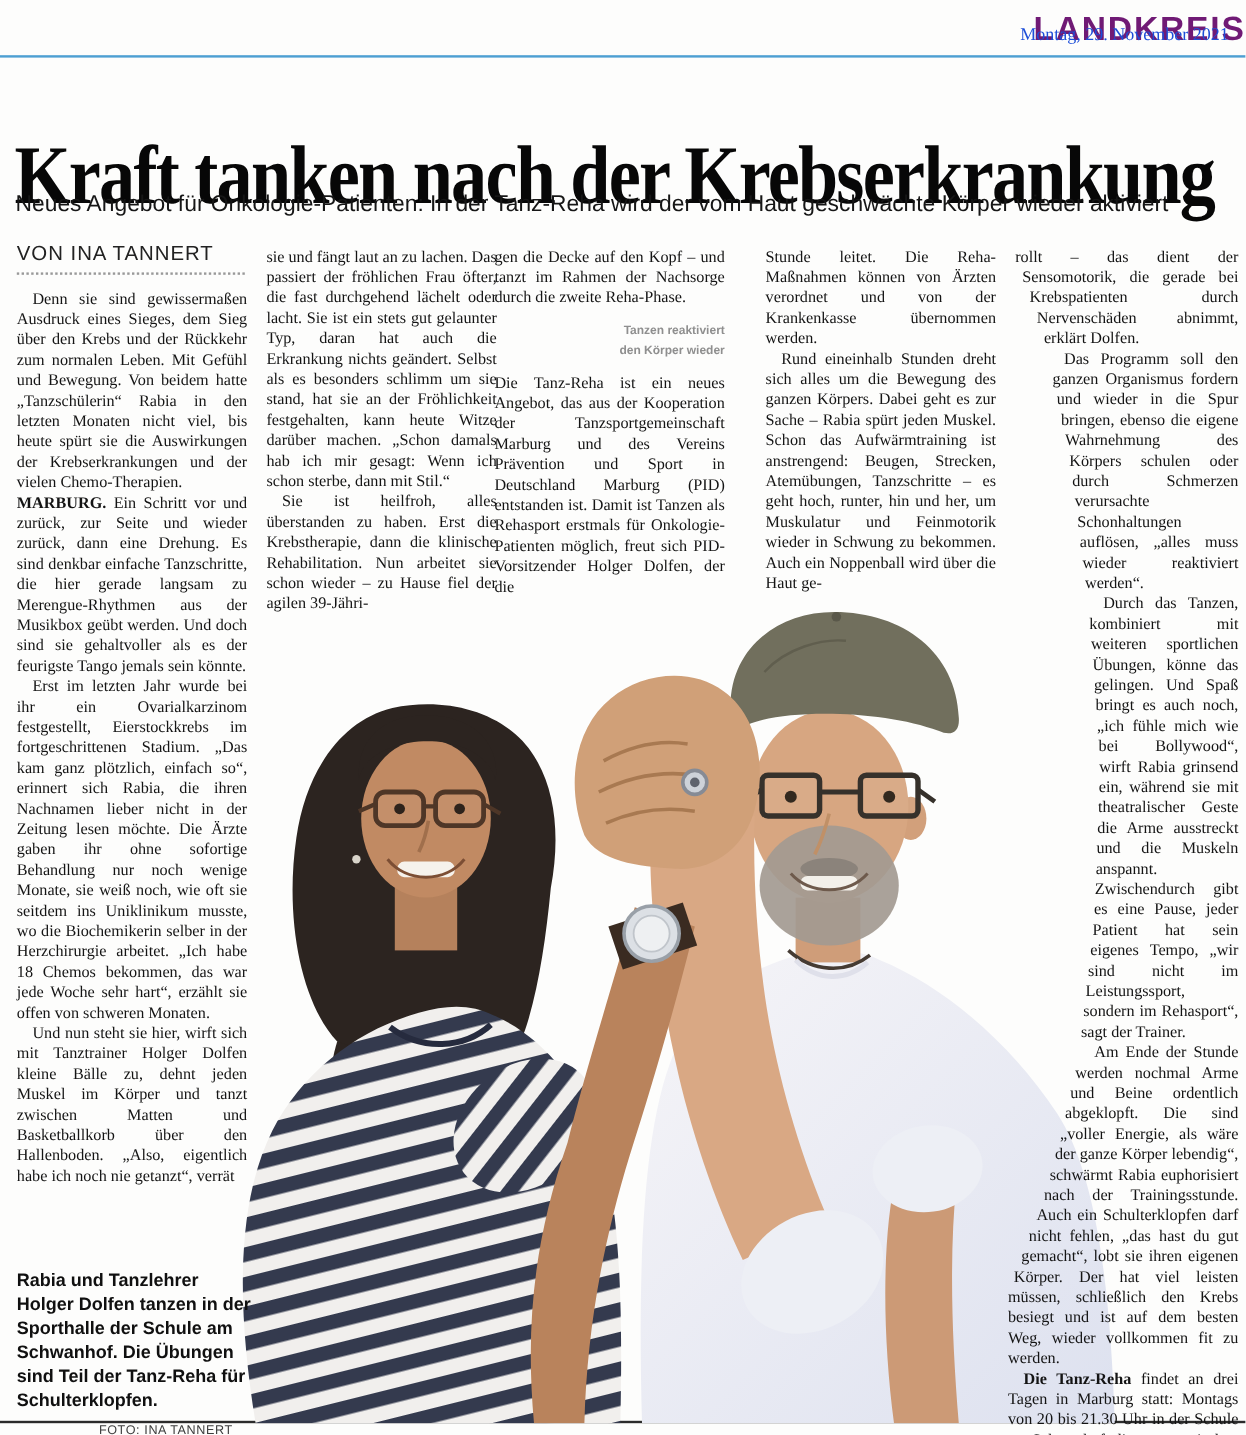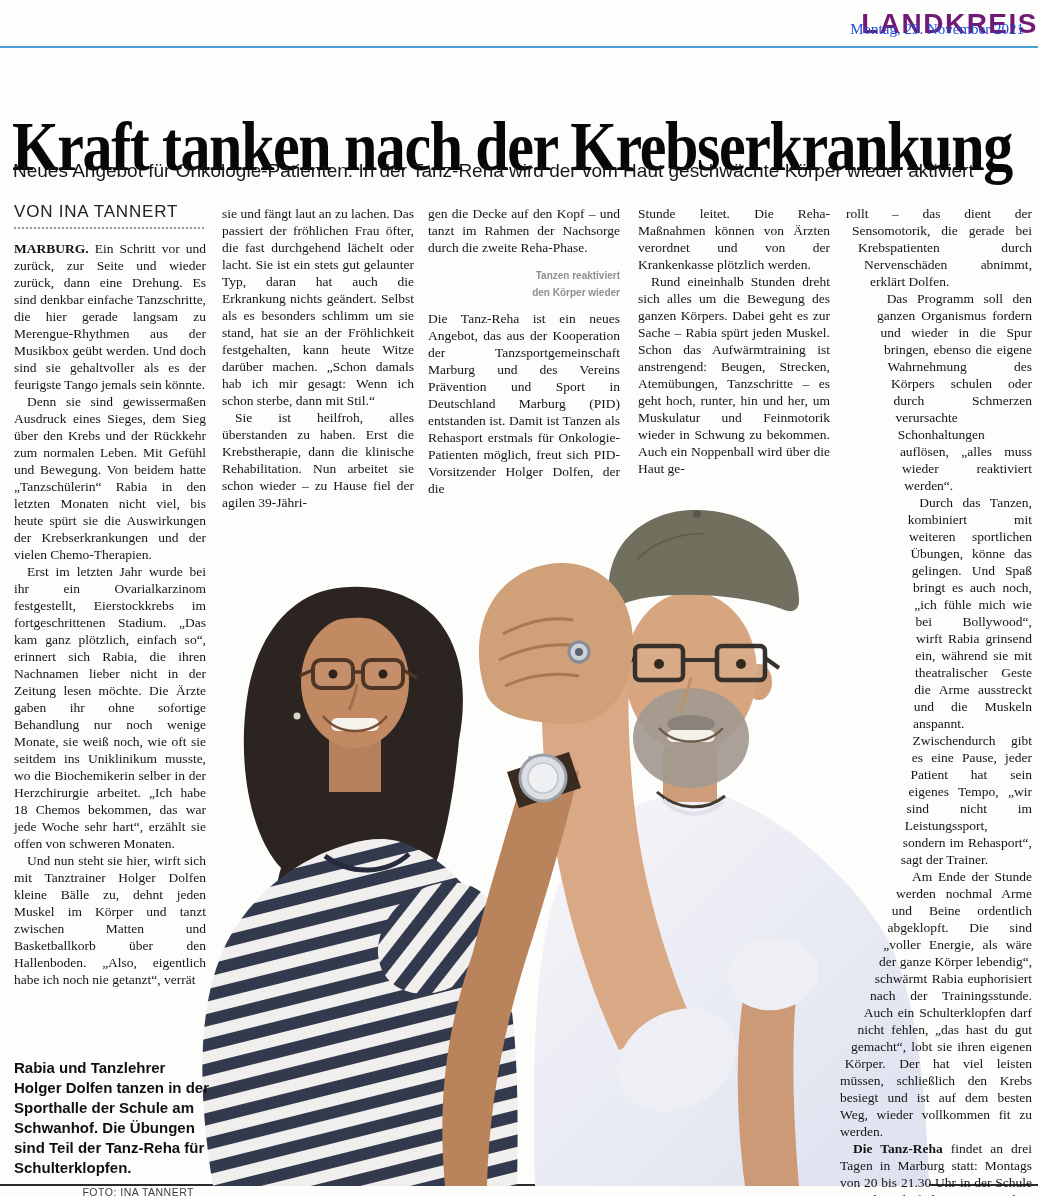--- a/index.html
+++ b/index.html
@@ -16,21 +16,21 @@
        letter-spacing:-1.5px;color:#070707;transform:scale(0.97,1.12);transform-origin:left top;}
   .subheadline{position:absolute;top:160px;left:13px;width:1020px;
        font-family:"Liberation Sans",sans-serif;font-size:19px;color:#161616;}
   .byline{position:absolute;top:202px;left:14px;width:190px;
        font-family:"Liberation Sans",sans-serif;font-size:17px;letter-spacing:.8px;color:#222;
        border-bottom:2px dotted #999;padding-bottom:5px;}
   .col{position:absolute;width:192px;font-size:13.5px;line-height:17px;
        text-align:justify;color:#141414;z-index:2;}
   #col1{left:14px;top:240px;}
   #col2{left:222px;top:205px;}
-  #col3{left:428px;top:205px;}
+  #col3{left:412px;top:205px;}
   #col4{left:638px;top:205px;}
   #col5{left:840px;top:205px;}
   .para{margin:0;}
   .ind{text-indent:13px;}
   .lead{font-weight:bold;}
   .crosshead{font-family:"Liberation Sans",sans-serif;font-weight:bold;font-size:10px;
        line-height:17px;color:#8f8f8f;white-space:pre-line;margin:11px 0 9px;text-align:right;}
   .bulge{float:left;width:76px;height:300px;margin-top:563px;
        shape-outside:polygon(0 0,40% 10%,68% 22%,88% 36%,100% 50%,94% 64%,76% 78%,42% 90%,0 100%);}
   .photo-caption{position:absolute;left:14px;top:1058px;width:202px;z-index:3;
@@ -125,40 +125,40 @@
     <circle cx="394" cy="152" r="4" fill="#5e636d"></circle>
   </g>
   <g>
     <path d="M322 272 L 384 252 L 396 288 L 334 308 Z" fill="#3a2b21"></path>
     <circle cx="358" cy="278" r="23" fill="#dce0e5" stroke="#99a0a8" stroke-width="3"></circle>
     <circle cx="358" cy="278" r="15" fill="#eef0f2" stroke="#c0c5cb" stroke-width="1.5"></circle>
   </g>
 </svg>
 
 <div class="col" id="col1">
+  <p class="para ind">Denn sie sind gewissermaßen Ausdruck eines Sieges, dem Sieg über den Krebs und der Rückkehr zum normalen Leben. Mit Gefühl und Bewegung. Von beidem hatte „Tanzschülerin“ Rabia in den letzten Monaten nicht viel, bis heute spürt sie die Auswirkungen der Krebserkrankungen und der vielen Chemo-Therapien.</p>
   <p class="para"><span class="lead">MARBURG.</span><span> Ein Schritt vor und zurück, zur Seite und wieder zurück, dann eine Drehung. Es sind denkbar einfache Tanzschritte, die hier gerade langsam zu Merengue-Rhythmen aus der Musikbox geübt werden. Und doch sind sie gehaltvoller als es der feurigste Tango jemals sein könnte.</span></p>
-  <p class="para ind">Denn sie sind gewissermaßen Ausdruck eines Sieges, dem Sieg über den Krebs und der Rückkehr zum normalen Leben. Mit Gefühl und Bewegung. Von beidem hatte „Tanzschülerin“ Rabia in den letzten Monaten nicht viel, bis heute spürt sie die Auswirkungen der Krebserkrankungen und der vielen Chemo-Therapien.</p>
   <p class="para ind">Erst im letzten Jahr wurde bei ihr ein Ovarialkarzinom festgestellt, Eierstockkrebs im fortgeschrittenen Stadium. „Das kam ganz plötzlich, einfach so“, erinnert sich Rabia, die ihren Nachnamen lieber nicht in der Zeitung lesen möchte. Die Ärzte gaben ihr ohne sofortige Behandlung nur noch wenige Monate, sie weiß noch, wie oft sie seitdem ins Uniklinikum musste, wo die Biochemikerin selber in der Herzchirurgie arbeitet. „Ich habe 18 Chemos bekommen, das war jede Woche sehr hart“, erzählt sie offen von schweren Monaten.</p>
   <p class="para ind">Und nun steht sie hier, wirft sich mit Tanztrainer Holger Dolfen kleine Bälle zu, dehnt jeden Muskel im Körper und tanzt zwischen Matten und Basketballkorb über den Hallenboden. „Also, eigentlich habe ich noch nie getanzt“, verrät</p>
 </div>
 
 <div class="col" id="col2">
   <p class="para">sie und fängt laut an zu lachen. Das passiert der fröhlichen Frau öfter, die fast durchgehend lächelt oder lacht. Sie ist ein stets gut gelaunter Typ, daran hat auch die Erkrankung nichts geändert. Selbst als es besonders schlimm um sie stand, hat sie an der Fröhlichkeit festgehalten, kann heute Witze darüber machen. „Schon damals hab ich mir gesagt: Wenn ich schon sterbe, dann mit Stil.“</p>
   <p class="para ind">Sie ist heilfroh, alles überstanden zu haben. Erst die Krebstherapie, dann die klinische Rehabilitation. Nun arbeitet sie schon wieder – zu Hause fiel der agilen 39-Jähri-</p>
 </div>
 
 <div class="col" id="col3">
   <p class="para">gen die Decke auf den Kopf – und tanzt im Rahmen der Nachsorge durch die zweite Reha-Phase.</p>
   <div class="crosshead">Tanzen reaktiviert
 den Körper wieder</div>
   <p class="para">Die Tanz-Reha ist ein neues Angebot, das aus der Kooperation der Tanzsportgemeinschaft Marburg und des Vereins Prävention und Sport in Deutschland Marburg (PID) entstanden ist. Damit ist Tanzen als Rehasport erstmals für Onkologie-Patienten möglich, freut sich PID-Vorsitzender Holger Dolfen, der die</p>
 </div>
 
 <div class="col" id="col4">
-  <p class="para">Stunde leitet. Die Reha-Maßnahmen können von Ärzten verordnet und von der Krankenkasse plötzlich werden.</p>
+  <p class="para">Stunde leitet. Die Reha-Maßnahmen können von Ärzten verordnet und von der Krankenkasse übernommen werden.</p>
   <p class="para ind">Rund eineinhalb Stunden dreht sich alles um die Bewegung des ganzen Körpers. Dabei geht es zur Sache – Rabia spürt jeden Muskel. Schon das Aufwärmtraining ist anstrengend: Beugen, Strecken, Atemübungen, Tanzschritte – es geht hoch, runter, hin und her, um Muskulatur und Feinmotorik wieder in Schwung zu bekommen. Auch ein Noppenball wird über die Haut ge-</p>
 </div>
 
 <div class="col" id="col5">
   <div class="bulge"></div>
   <p class="para">rollt – das dient der Sensomotorik, die gerade bei Krebspatienten durch Nervenschäden abnimmt, erklärt Dolfen.</p>
   <p class="para ind">Das Programm soll den ganzen Organismus fordern und wieder in die Spur bringen, ebenso die eigene Wahrnehmung des Körpers schulen oder durch Schmerzen verursachte Schonhaltungen auflösen, „alles muss wieder reaktiviert werden“.</p>
   <p class="para ind">Durch das Tanzen, kombiniert mit weiteren sportlichen Übungen, könne das gelingen. Und Spaß bringt es auch noch, „ich fühle mich wie bei Bollywood“, wirft Rabia grinsend ein, während sie mit theatralischer Geste die Arme ausstreckt und die Muskeln anspannt. Zwischendurch gibt es eine Pause, jeder Patient hat sein eigenes Tempo, „wir sind nicht im Leistungssport, sondern im Rehasport“, sagt der Trainer.</p>
   <p class="para ind">Am Ende der Stunde werden nochmal Arme und Beine ordentlich abgeklopft. Die sind „voller Energie, als wäre der ganze Körper lebendig“, schwärmt Rabia euphorisiert nach der Trainingsstunde. Auch ein Schulterklopfen darf nicht fehlen, „das hast du gut gemacht“, lobt sie ihren eigenen Körper. Der hat viel leisten müssen, schließlich den Krebs besiegt und ist auf dem besten Weg, wieder vollkommen fit zu werden.</p>
   <p class="para ind"><span class="lead">Die Tanz-Reha</span><span> findet an drei Tagen in Marburg statt: Montags von 20 bis 21.30 Uhr in der Schule am Schwanhof; dienstags zwischen 18.30 und 19.15 Uhr in der Gerhard-Hauptmann-Schule; mittwochs zwischen 19 und 19.45 Uhr im Gemeindezentrum am Richtsberg.</span></p>

